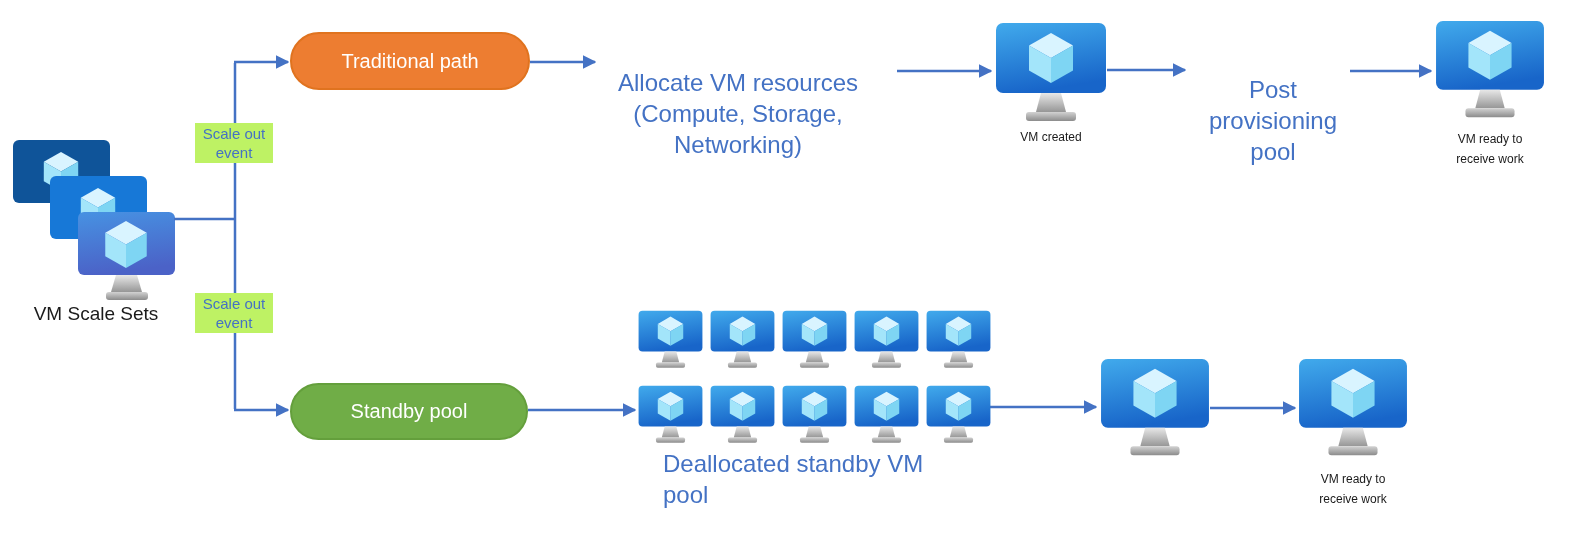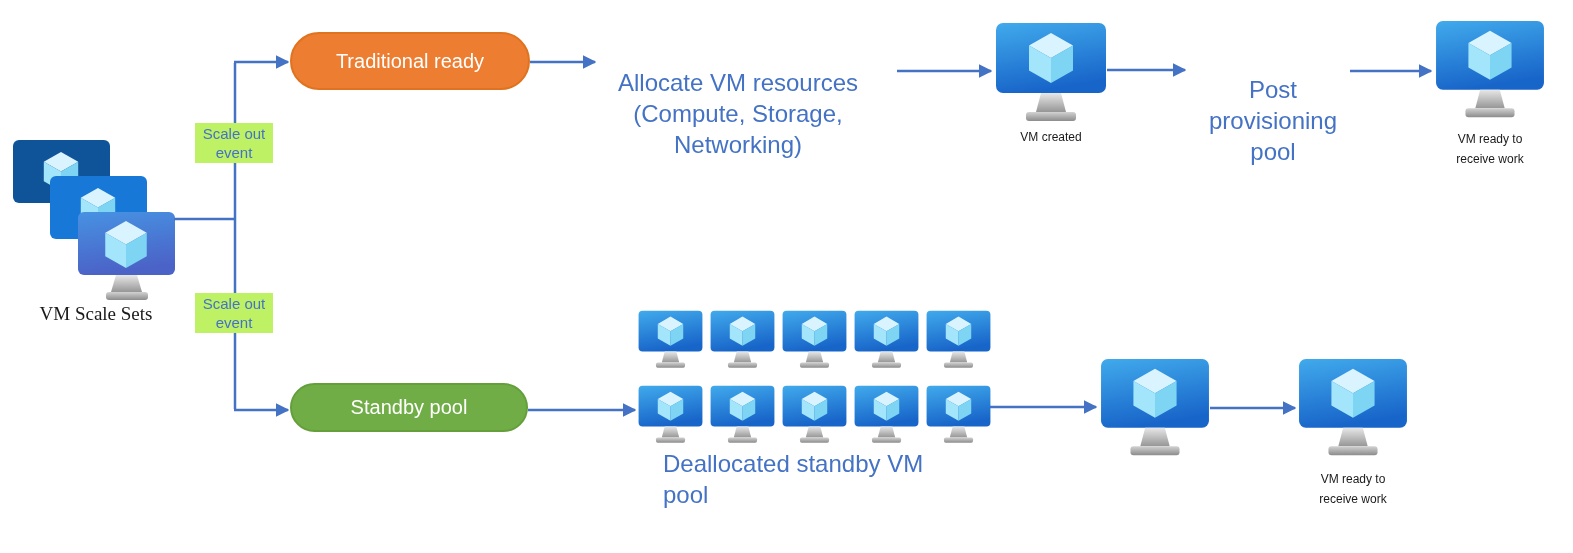--- a/index.html
+++ b/index.html
@@ -17,21 +17,21 @@
     color:#4472C4;font-size:24px;line-height:31px;z-index:2;
   }
   .scale-label{
     color:#4472C4;font-size:15px;line-height:19px;text-align:center;
     background:#bef264;z-index:3;padding:1px 0;
   }
   .node-label{
     color:#1a1a1a;font-size:12px;line-height:20px;text-align:center;z-index:2;
   }
   .stack-label{
-    color:#1a1a1a;font-size:19px;text-align:center;z-index:2;font-family:Liberation Serif, serif;
+    color:#1a1a1a;font-size:19px;text-align:center;z-index:2;
   }
   .pill{
     display:flex;align-items:center;justify-content:center;
     color:#fff;font-size:20px;border-radius:29px;z-index:2;box-sizing:border-box;
   }
   .pill-orange{background:#ED7D31;border:2px solid #E0731F;}
   .pill-green{background:#70AD47;border:2px solid #649F3C;}
   .pool-row{display:flex;gap:7px;z-index:2;}
   .vm-svg{display:block;}
 </style>
@@ -102,21 +102,21 @@
     <path d="M103 135 L124 135 L129 152 L98 152 Z" fill="url(#standG)"></path>
     <rect x="93" y="152" width="42" height="8" rx="3" fill="url(#baseG)"></rect>
     <use href="#cube" x="91" y="80" width="44" height="49"></use>
   </svg>
   <div class="abs stack-label" style="left:13px;top:303px;width:166px">VM Scale Sets</div>
 
   <div class="abs scale-label" style="left:195px;top:123px;width:78px">Scale out event</div>
   <div class="abs scale-label" style="left:195px;top:293px;width:78px">Scale out event</div>
 
   <div class="abs pill pill-orange" style="left:290px;top:32px;width:240px;height:58px">
-    <span>Traditional ready</span>
+    <span>Traditional path</span>
   </div>
 
   <div class="abs flow-text pre" style="left:593px;top:27px;width:290px">Allocate VM resources
 (Compute, Storage,
 Networking)</div>
 
   <svg class="abs vm-svg" style="left:995px;top:22px" width="112" height="106">
       <use href="#vm"></use>
     </svg>
   <div class="abs node-label" style="left:971px;top:127px;width:160px">VM created</div>
@@ -124,21 +124,21 @@
   <div class="abs flow-text pre" style="left:1198px;top:34px;width:150px">Post
 provisioning
 pool</div>
 
   <svg class="abs vm-svg" style="left:1435px;top:20px" width="110" height="104">
       <use href="#vm"></use>
     </svg>
   <div class="abs node-label pre" style="left:1410px;top:129px;width:160px">VM ready to
 receive work</div>
 
-  <div class="abs pill pill-green" style="left:290px;top:383px;width:238px;height:49px">
+  <div class="abs pill pill-green" style="left:290px;top:383px;width:238px;height:57px">
     <span>Standby pool</span>
   </div>
 
   <div class="abs pool-row" style="left:638px;top:310px">
     <svg class="vm-svg" width="65" height="62">
         <use href="#vm"></use>
       </svg>
     <svg class="vm-svg" width="65" height="62">
         <use href="#vm"></use>
       </svg>

